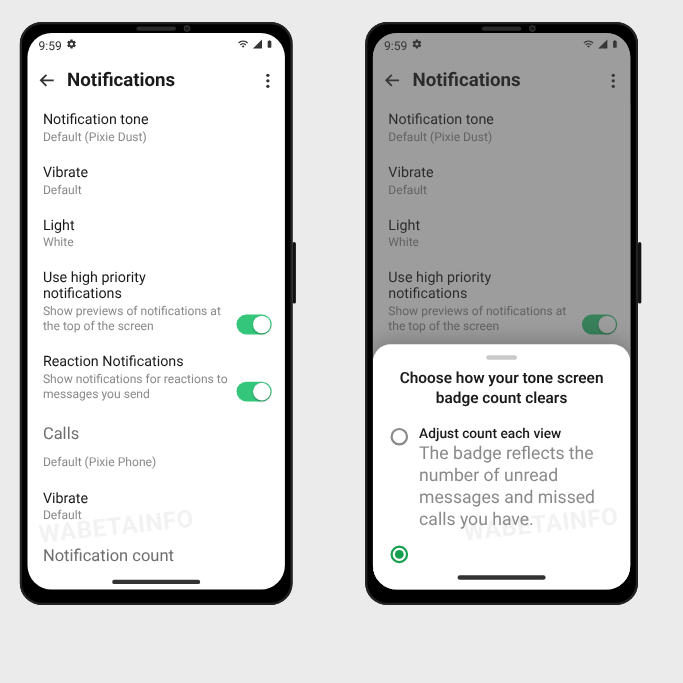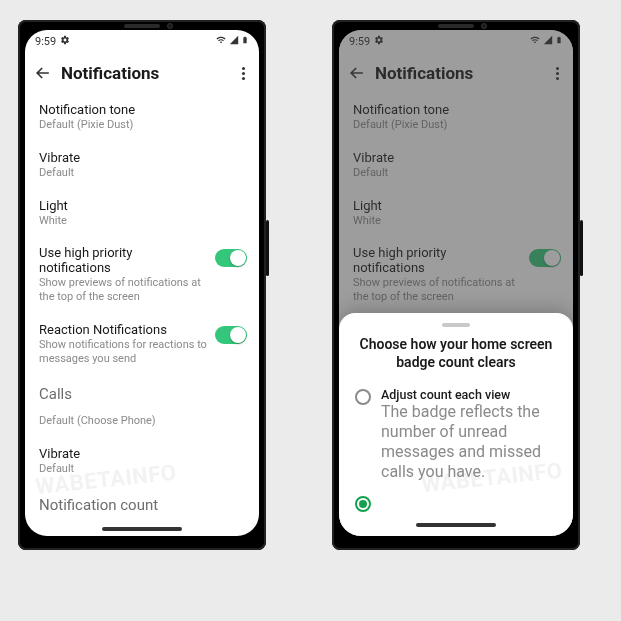--- a/index.html
+++ b/index.html
@@ -8,21 +8,21 @@
     font-family: Roboto, -apple-system, "Segoe UI", Arial, sans-serif;
     width: 621px; height: 621px;
     overflow: hidden;
     font-size: 13px;
     color: #1a1a1a;
   }
   .stage { display: flex; gap: 66px; padding: 20px 20px 0 18px; }
   .phone {
     width: 248px; height: 530px;
     background: #000;
-    border-radius: 8px;
+    border-radius: 20px;
     padding: 10px 7px 14px 7px;
     position: relative;
     box-shadow: inset 0 0 0 2px #222;
   }
   .speaker {
     position: absolute; top: 4px; left: 50%; transform: translateX(-50%);
     width: 36px; height: 4px; background: #2a2a2a; border-radius: 3px;
   }
   .camera {
     position: absolute; top: 3px; left: 60%;
@@ -57,21 +57,21 @@
     height: 42px; display:flex; align-items:center;
     padding: 0 8px; gap: 8px;
   }
   .appbar .title { font-size:17px; font-weight:700; flex:1; }
   .row {
     padding: 8px 14px 8px 14px;
   }
   .row .primary { font-size:13px; color:#1a1a1a; }
   .row .secondary { font-size:11px; color:#8a8a8a; margin-top:1px; line-height:1.25;}
   .row.with-gap { padding-top:10px; }
-  .toggle-row { display:flex; align-items:flex-start; padding-right:12px;}
+  .toggle-row { display:flex; align-items:flex-end; padding-right:12px;}
   .toggle-row .txt { flex:1; padding-right:8px;}
   .toggle {
     width:32px; height:18px; border-radius:10px;
     background:#34c77b; position:relative; margin-top:4px;
     flex-shrink:0;
   }
   .toggle::after{
     content:""; position:absolute; right:1px; top:1px;
     width:16px; height:16px; border-radius:50%; background:#fff;
     box-shadow:0 1px 2px rgba(0,0,0,.3);
@@ -187,21 +187,21 @@
         <div class="row with-gap toggle-row">
           <div class="txt">
             <div class="primary">Reaction Notifications</div>
             <div class="secondary">Show notifications for reactions to messages you send</div>
           </div>
           <div class="toggle"></div>
         </div>
 
         <div class="section-label">Calls</div>
         <div class="row">
-          <div class="secondary">Default (Choose Phone)</div>
+          <div class="secondary">Default (Pixie Phone)</div>
         </div>
         <div class="row with-gap">
           <div class="primary">Vibrate</div>
           <div class="secondary">Default</div>
         </div>
 
         <div class="section-label">Notification count</div>
 
         <div class="wm" style="left:10px; bottom:30px;">WABETAINFO</div>
       </div>
@@ -281,21 +281,21 @@
             </div>
             <div class="toggle"></div>
           </div>
           <div class="section-label">Calls</div>
         </div>
 
         <div class="scrim"></div>
 
         <div class="sheet">
           <div class="handle"></div>
-          <div class="sheet-title">Choose how your home screen badge count clears</div>
+          <div class="sheet-title">Choose how your tone screen badge count clears</div>
           <div class="radio-row">
             <div class="radio"></div>
             <div class="radio-txt">
               <div class="primary">Adjust count each view</div>
               <div class="secondary">The badge reflects the number of unread messages and missed calls you have.</div>
             </div>
           </div>
           <div class="radio-row">
             <div class="radio selected"></div>
           </div>

